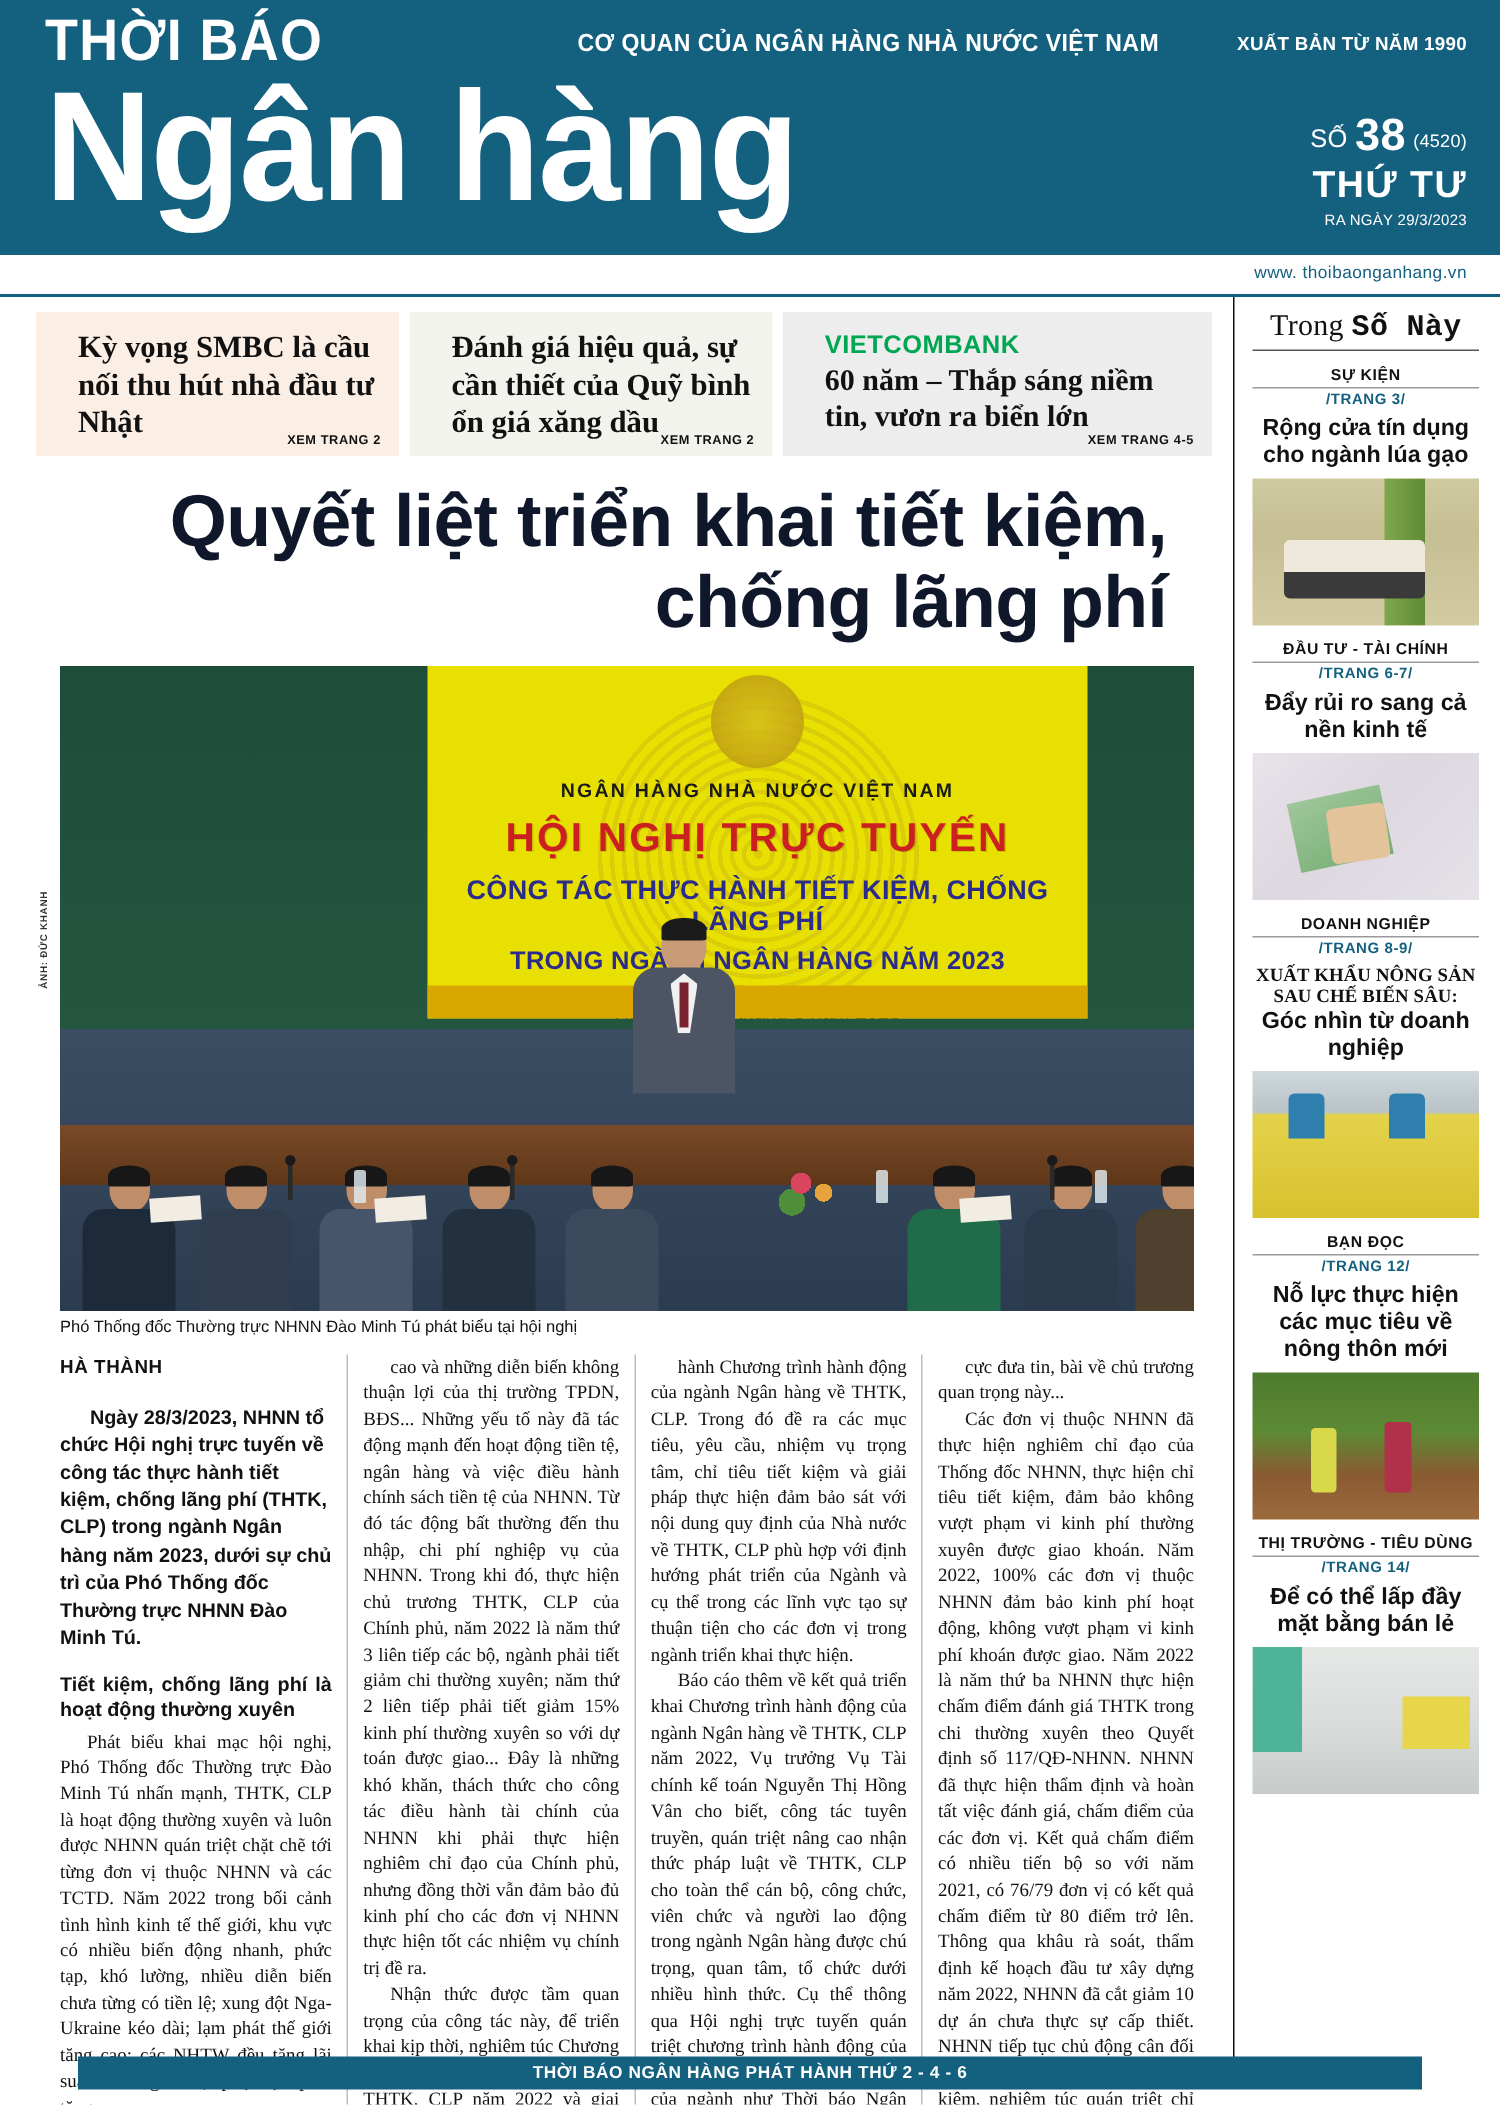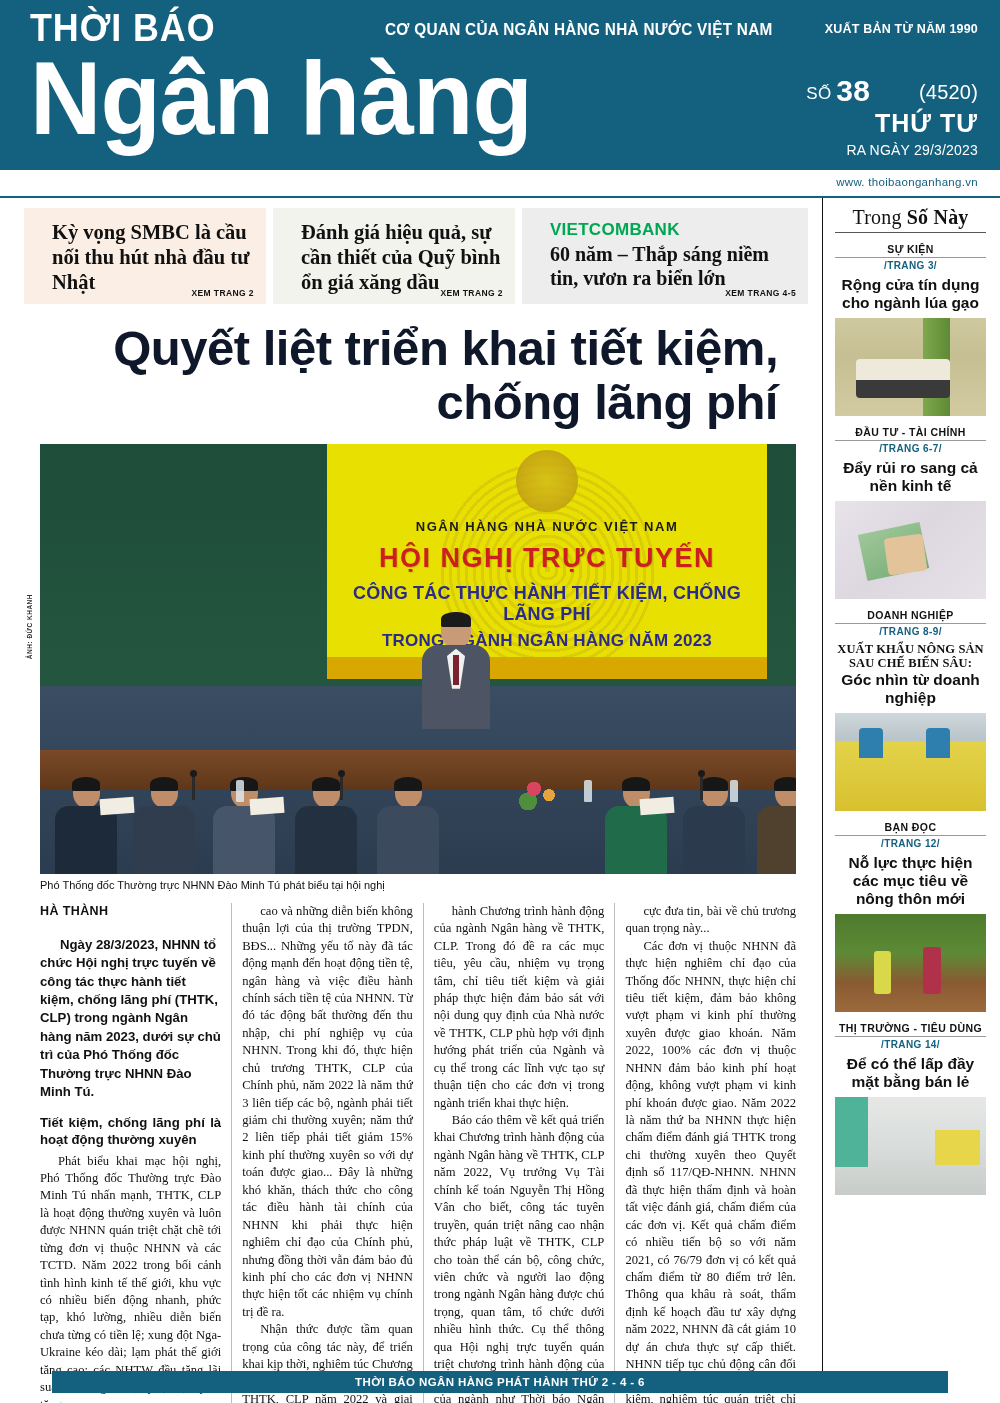--- a/index.html
+++ b/index.html
@@ -62,29 +62,29 @@
     font-size: 12.5px;
     font-weight: bold;
     letter-spacing: 0.2px;
   }
   .mh-issue {
     margin-top: 38px;
     font-size: 17px;
     letter-spacing: 0.2px;
   }
   .mh-issue .num { font-size: 30px; font-weight: bold; vertical-align: -2px; }
-  .mh-issue .paren { font-size: 20px; margin-left: 44px; }
+  .mh-issue .paren { font-size: 12px; }
   .mh-day {
     font-size: 25px;
     font-weight: bold;
     letter-spacing: 1px;
     margin-top: 1px;
   }
   .mh-date {
-    font-size: 14px;
+    font-size: 10px;
     margin-top: 4px;
     letter-spacing: 0.2px;
   }
   .website-bar {
     height: 28px;
     border-bottom: 2px solid #14607f;
     position: relative;
   }
   .website-bar span {
     position: absolute;
@@ -181,21 +181,20 @@
 
   
   .banner {
     position: absolute;
     left: 245px; top: 0px;
     width: 440px; height: 235px;
     background: #e8e000;
     text-align: center;
     padding-top: 6px;
     overflow: hidden;
-    margin-left: 42px;
   }
   .banner-seal {
     width: 62px; height: 62px;
     margin: 0 auto;
     border-radius: 50%;
     background: radial-gradient(circle, #d4c01a 0%, #c9a817 55%, #b89612 100%);
     border: 2px solid #c0a015;
     opacity: 0.85;
   }
   .banner-ghost {
@@ -387,21 +386,21 @@
   .side-title {
     text-align: center;
     font-family: "Liberation Serif", serif;
     font-size: 20px;
     color: #111;
     border-bottom: 1.5px solid #555;
     padding-bottom: 3px;
     margin-bottom: 10px;
     letter-spacing: 0.2px;
   }
-  .side-title b { font-weight: bold; }
+  .side-title b { font-weight: bold; font-family: Liberation Mono, monospace; }
   .side-title .light { font-weight: normal; }
   .s-cat {
     text-align: center;
     font-family: "Liberation Sans", sans-serif;
     font-weight: bold;
     font-size: 10.5px;
     letter-spacing: 0.4px;
     color: #111;
     border-bottom: 1px solid #999;
     padding-bottom: 2px;

